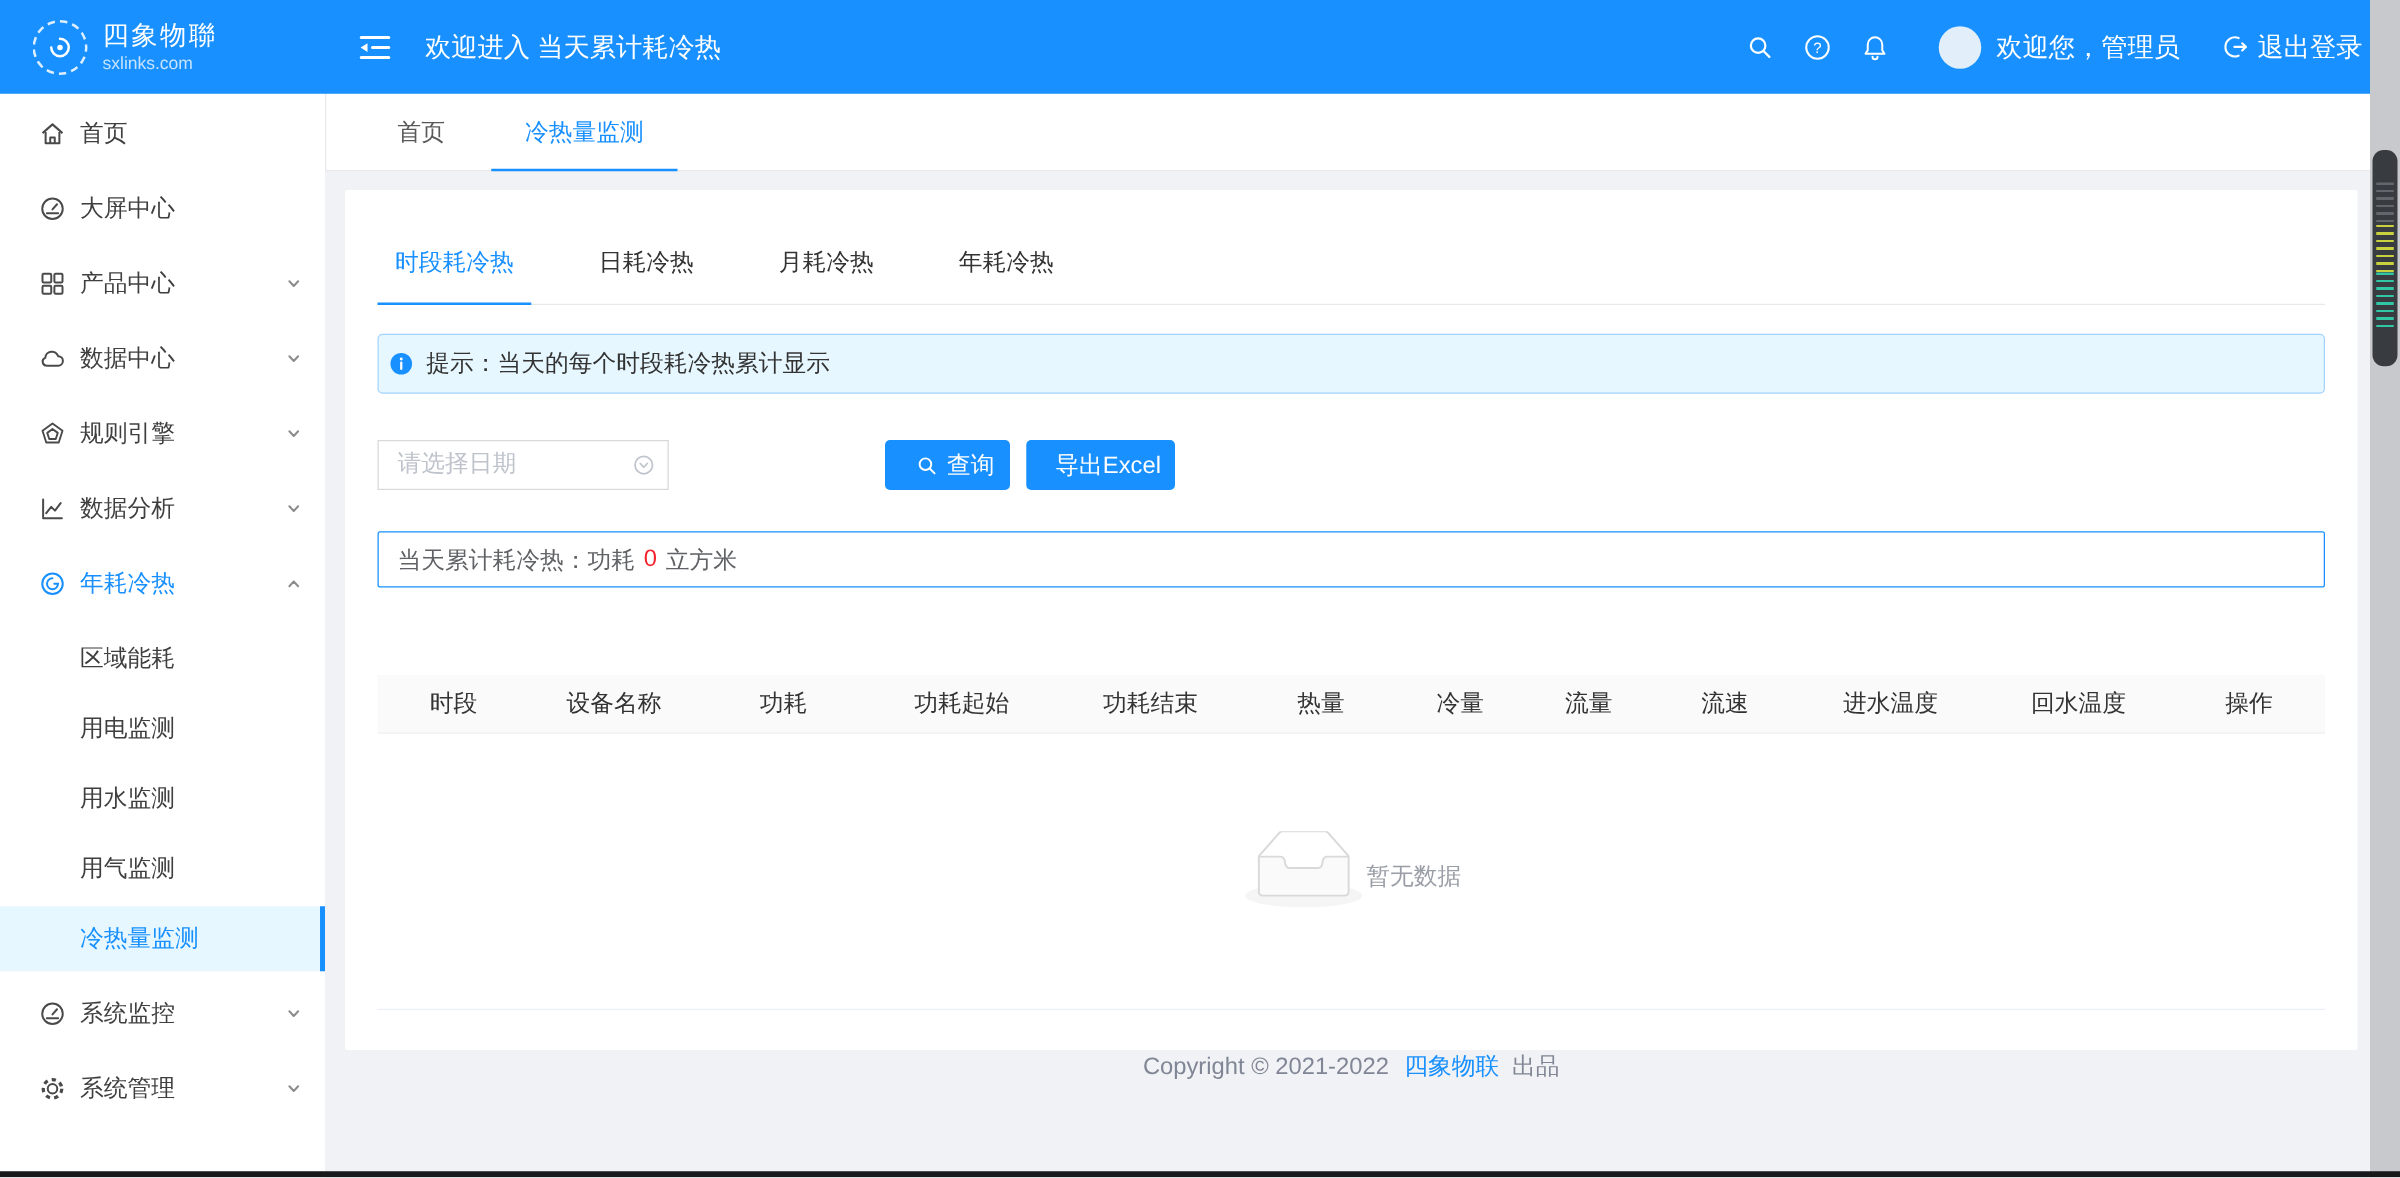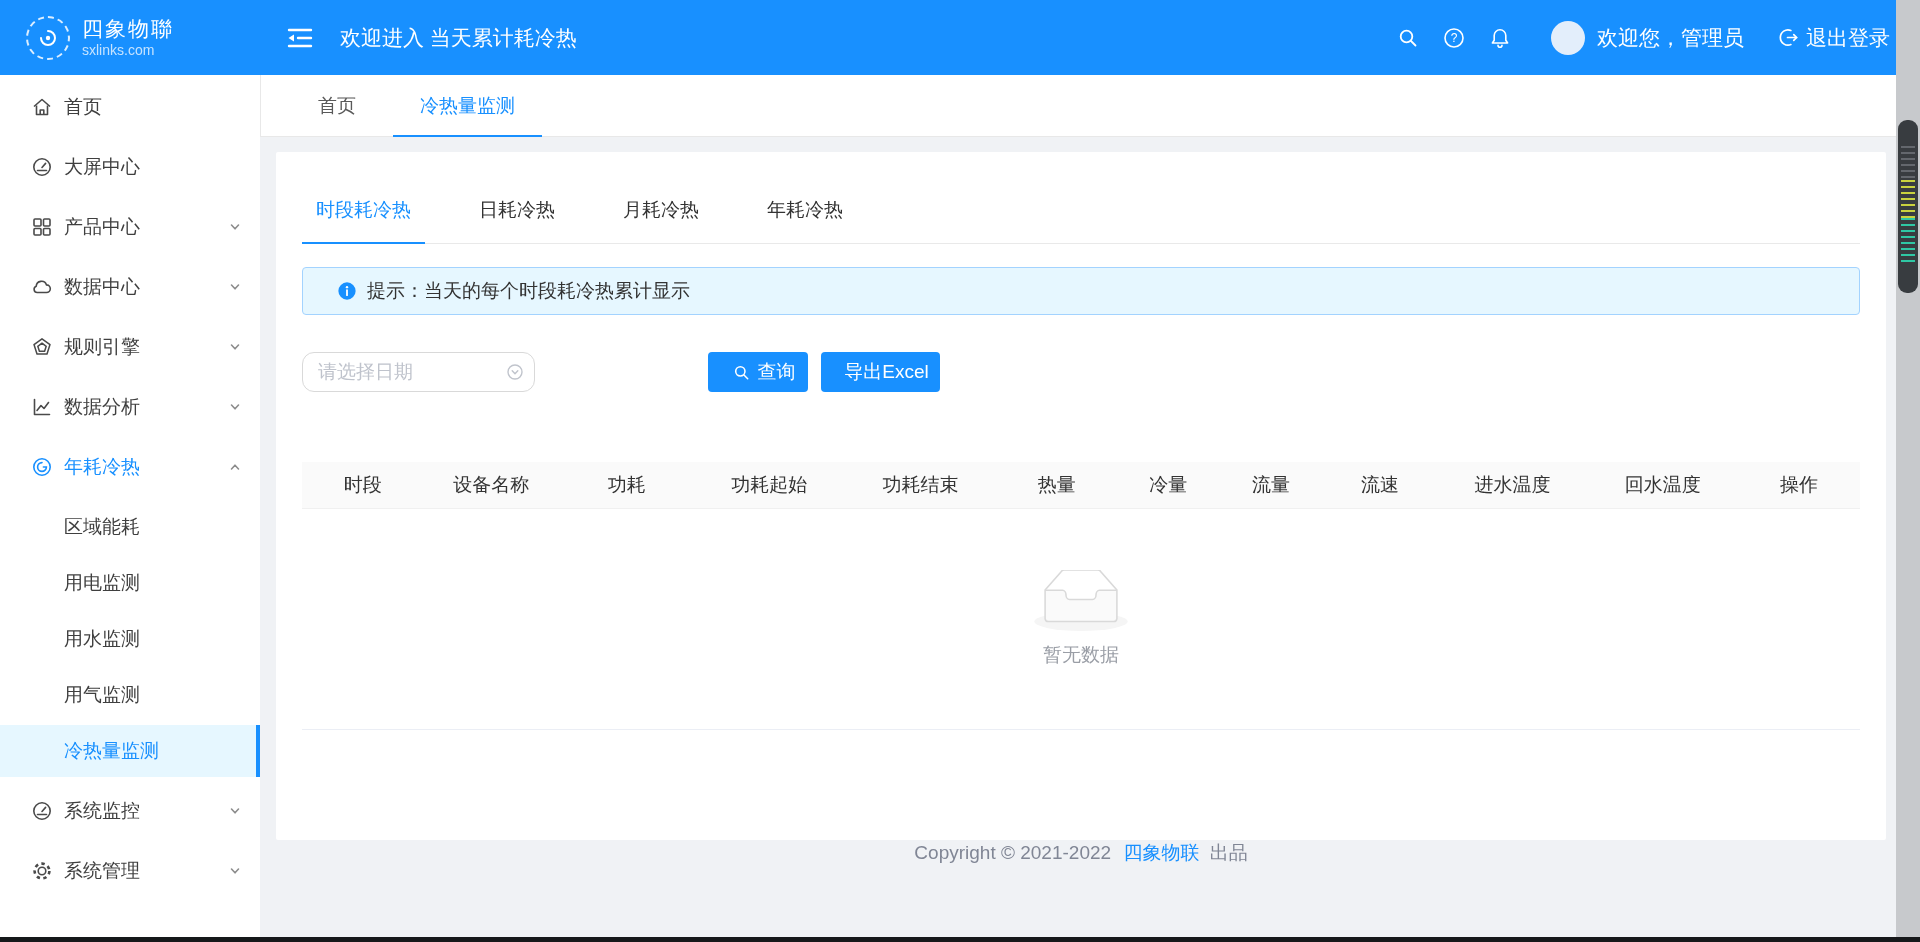--- a/index.html
+++ b/index.html
@@ -52,45 +52,45 @@
              background:#f0f2f5; padding:15px 10px 0 16px; }
   .card { width:1610px; height:688px; background:#fff; border-radius:2px; padding:24px 26px 0; }
 
   .itabs { height:68px; border-bottom:1px solid #e9e9e9; display:flex; align-items:stretch; }
   .itab { display:flex; align-items:center; padding:0 14px; margin-right:40px; font-size:19px;
           color:#333; position:relative; cursor:pointer; }
   .itab.active { color:#1890ff; }
   .itab.active::after { content:""; position:absolute; left:0; right:0; bottom:-1px; height:2px; background:#1890ff; }
 
   .alert { margin-top:23px; height:48px; background:#e6f7ff; border:1px solid #a3d3ff; border-radius:4px;
-           display:flex; align-items:center; padding:0 34px; font-size:19px; color:#333; }
+           display:flex; align-items:center; padding:0 8px; font-size:19px; color:#333; }
   .alert .ai { margin-right:10px; display:flex; flex:none; }
 
   .toolbar { margin-top:37px; display:flex; align-items:center; height:40px; }
-  .date-input { width:233px; height:40px; border:1px solid #d9d9d9; border-radius:12px; background:#fff;
-                display:flex; align-items:center; position:relative; }
+  .date-input { width:233px; height:40px; border:1px solid #d9d9d9; border-radius:0; background:#fff;
+                display:flex; align-items:center; position:relative;font-family:Liberation Mono, monospace; }
   .date-input input { border:none; outline:none; flex:1; font-size:19px; padding-left:15px; color:#333;
                       background:transparent; font-family:inherit; }
   .date-input input::placeholder { color:#bfc3cc; }
   .suffix { position:absolute; right:10px; display:flex; color:#c0c4cc; }
   .btn { height:40px; border:none; border-radius:4px; background:#1890ff; color:#fff; font-size:19px;
          display:flex; align-items:center; justify-content:center; cursor:pointer; font-family:inherit;padding-left:12px; }
   .btn-query { width:100px; margin-left:173px; gap:8px; }
   .btn-export { width:119px; margin-left:13px; }
 
   .summary { margin-top:33px; height:45px; border:1px solid #1890ff; border-radius:2px;
              display:flex; align-items:center; padding:0 15px; font-size:19px; color:#606266; }
   .summary .val { color:#f5222d; margin:0 7px; }
 
   .table { margin-top:70px; }
   .thead { height:47px; background:#fafafa; display:flex; align-items:center; border-bottom:1px solid #f0f0f0; }
   .th { font-size:19px; color:#333; font-weight:500; text-align:center; }
   .c0{width:7.8%}.c1{width:8.7%}.c2{width:8.7%}.c3{width:9.6%}.c4{width:9.8%}.c5{width:7.7%}
   .c6{width:6.6%}.c7{width:6.6%}.c8{width:7.4%}.c9{width:9.6%}.c10{width:9.7%}.c11{width:7.8%}
-  .tbody { height:221px; display:flex; flex-direction:column; align-items:center; justify-content:center;
+  .tbody { height:221px; display:flex; flex-direction:row; align-items:center; justify-content:center;
            border-bottom:1px solid #ebeef5; }
   .empty-text { margin-top:8px; font-size:19px; color:#9a9ea6; }
 
   .footer { text-align:center; font-size:19px; color:#808695; }
   .footer .brand { color:#1890ff; cursor:pointer; margin:0 5px; }
   .footer .pre { margin-right:2px; }
 
   
   .scroll-track { position:absolute; right:0; top:0; width:24px; height:942px; background:#c7c9cc; z-index:20; }
   .scroll-thumb { position:absolute; right:2px; top:120px; width:20px; height:173px; background:#383c40;
@@ -367,20 +367,25 @@
               <circle cx="9.5" cy="9.5" r="6"></circle>
               <line x1="14.2" y1="14.2" x2="19" y2="19"></line>
             </svg>
           <span>查询</span>
         </button>
         <button class="btn btn-export">
           <span>导出Excel</span>
         </button>
       </div>
 
+      <div class="summary">
+        <span>当天累计耗冷热：功耗</span>
+        <span class="val">0</span>
+        <span>立方米</span>
+      </div>
 
       <div class="table">
         <div class="thead">
           <div class="th c0">时段</div>
           <div class="th c1">设备名称</div>
           <div class="th c2">功耗</div>
           <div class="th c3">功耗起始</div>
           <div class="th c4">功耗结束</div>
           <div class="th c5">热量</div>
           <div class="th c6">冷量</div>

